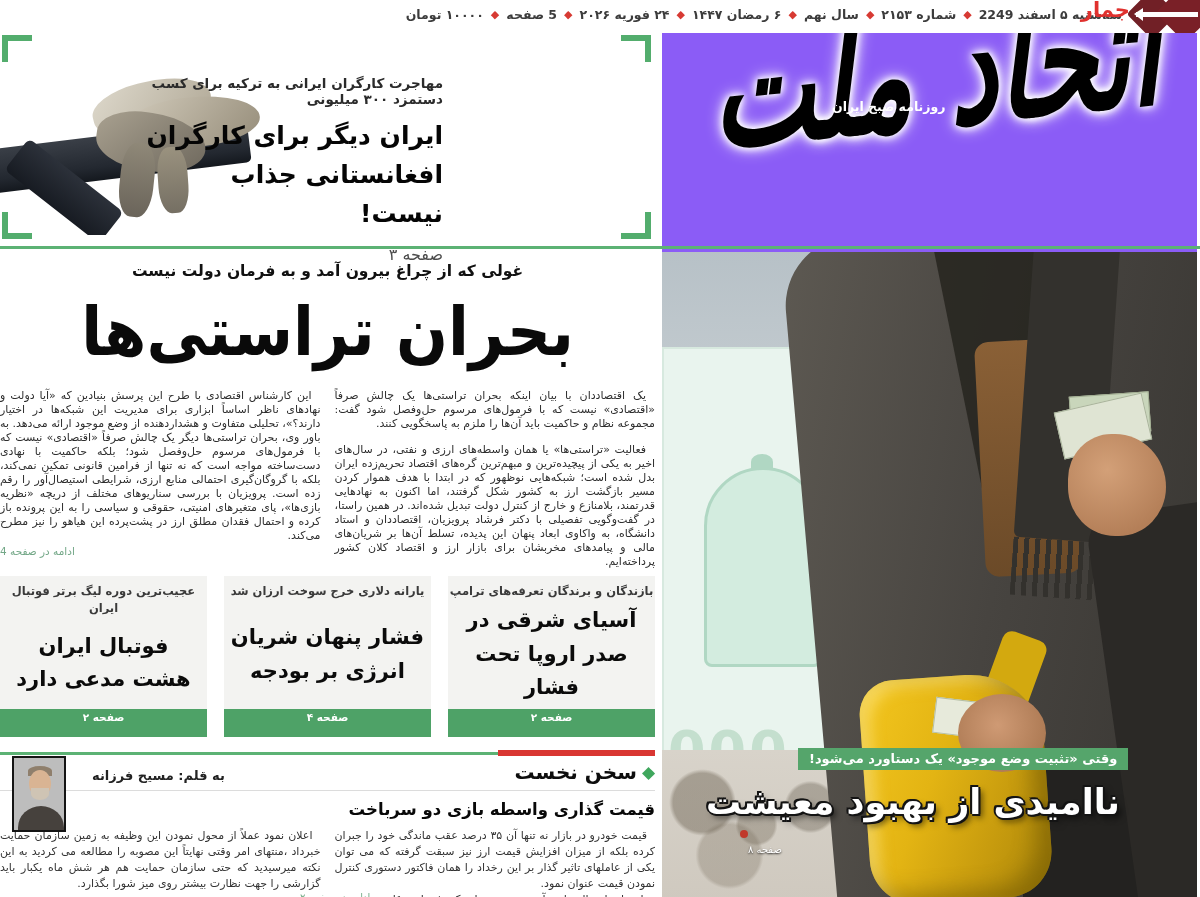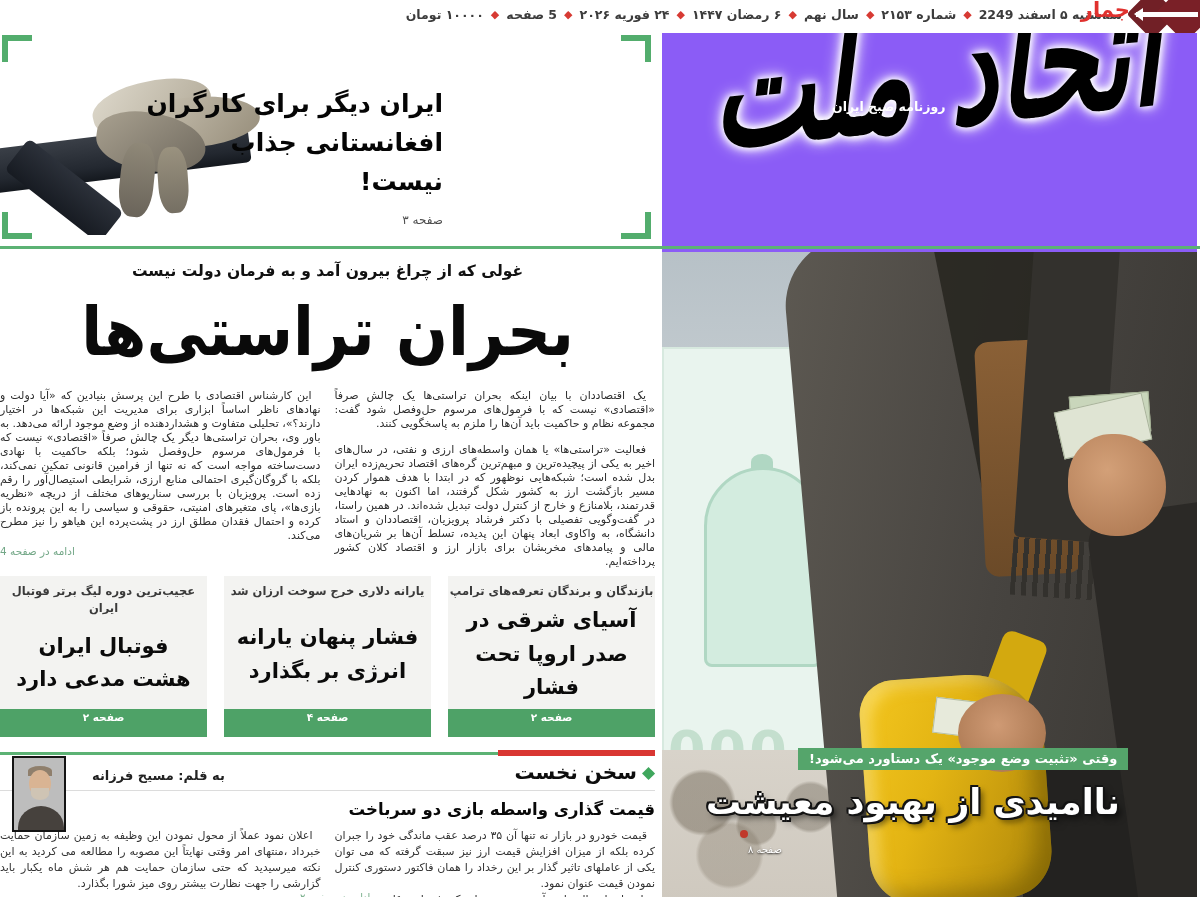--- a/index.html
+++ b/index.html
@@ -45,21 +45,21 @@
   .glove { position:absolute; border-radius:45% 55% 50% 50%; }
   .g1 { left:92px;  top:38px; width:120px; height:52px; background:linear-gradient(135deg,#ddd8cb,#b1a997); transform:rotate(-14deg); }
   .g2 { left:130px; top:54px; width:130px; height:50px; background:linear-gradient(135deg,#cfc8b8,#968d7a); transform:rotate(-6deg); }
   .g3 { left:96px;  top:70px; width:110px; height:58px; background:linear-gradient(135deg,#aaa291,#6d675c); transform:rotate(8deg); }
   .g4 { left:120px; top:100px; width:34px; height:74px; background:linear-gradient(180deg,#8f8878,#6a645a); transform:rotate(6deg); border-radius:40%; }
   .g5 { left:158px; top:104px; width:30px; height:66px; background:linear-gradient(180deg,#9a927f,#756f63); transform:rotate(-4deg); border-radius:40%; }
 
   .tl-text { position:absolute; right:212px; top:42px; width:300px; text-align:right; }
   .tl-kicker { font-size:13.5px; font-weight:bold; color:#2b2b2b; }
   .tl-head { margin-top:10px; font-size:25px; font-weight:900; line-height:1.55; color:#050505; letter-spacing:-0.5px; }
-  .tl-page { margin-top:12px; font-size:12px; color:#4c4c4c; }
+  .tl-page { margin-top:12px; font-size:16px; color:#4c4c4c; }
 
   
   .logo-box { position:absolute; left:662px; top:33px; width:535px; height:243px;
               background:#8b5cf6; overflow:hidden; }
   .logo-tagline { position:absolute; left:170px; top:66px; color:#fff; font-size:12.5px; font-weight:bold; z-index:3; }
   .logo-callig { position:absolute; right:-6px; top:-26px; width:100%; text-align:center;
     font-family:"DejaVu Serif", serif; font-style:italic; font-weight:bold;
     font-size:108px; color:#000; letter-spacing:-6px; white-space:nowrap;
     transform:scaleY(1.45) rotate(-4deg); transform-origin:center;
     text-shadow:0 0 5px #fff, 0 0 9px #fff, 0 0 14px rgba(255,255,255,.9); z-index:2; }
@@ -213,20 +213,21 @@
     <div class="gloves">
       <div class="beam"></div>
       <div class="beam2"></div>
       <div class="glove g1"></div>
       <div class="glove g2"></div>
       <div class="glove g3"></div>
       <div class="glove g4"></div>
       <div class="glove g5"></div>
     </div>
     <div class="tl-text">
+      <div class="tl-kicker">مهاجرت کارگران ایرانی به ترکیه برای کسب دستمزد ۳۰۰ میلیونی</div>
       <div class="tl-head">ایران دیگر برای کارگران افغانستانی جذاب نیست!</div>
       <div class="tl-page">صفحه ۳</div>
     </div>
   </div>
 
   <div class="logo-box">
     <div class="logo-tagline">روزنامه صبح ایران</div>
     <div class="logo-callig">اتحاد ملت</div>
   </div>
 
@@ -248,21 +249,21 @@
   </div>
 
   <div class="teasers">
     <div class="teaser">
       <div class="tz-kicker">بازندگان و برندگان تعرفه‌های ترامپ</div>
       <div class="tz-head">آسیای شرقی در صدر اروپا تحت فشار</div>
       <div class="tz-page">صفحه ۲</div>
     </div>
     <div class="teaser">
       <div class="tz-kicker">یارانه دلاری خرج سوخت ارزان شد</div>
-      <div class="tz-head">فشار پنهان یارانه انرژی بر بگذارد</div>
+      <div class="tz-head">فشار پنهان شریان انرژی بر بودجه</div>
       <div class="tz-page">صفحه ۴</div>
     </div>
     <div class="teaser">
       <div class="tz-kicker">عجیب‌ترین دوره لیگ برتر فوتبال ایران</div>
       <div class="tz-head">فوتبال ایران هشت مدعی دارد</div>
       <div class="tz-page">صفحه ۲</div>
     </div>
   </div>
 
   <div class="fword">

